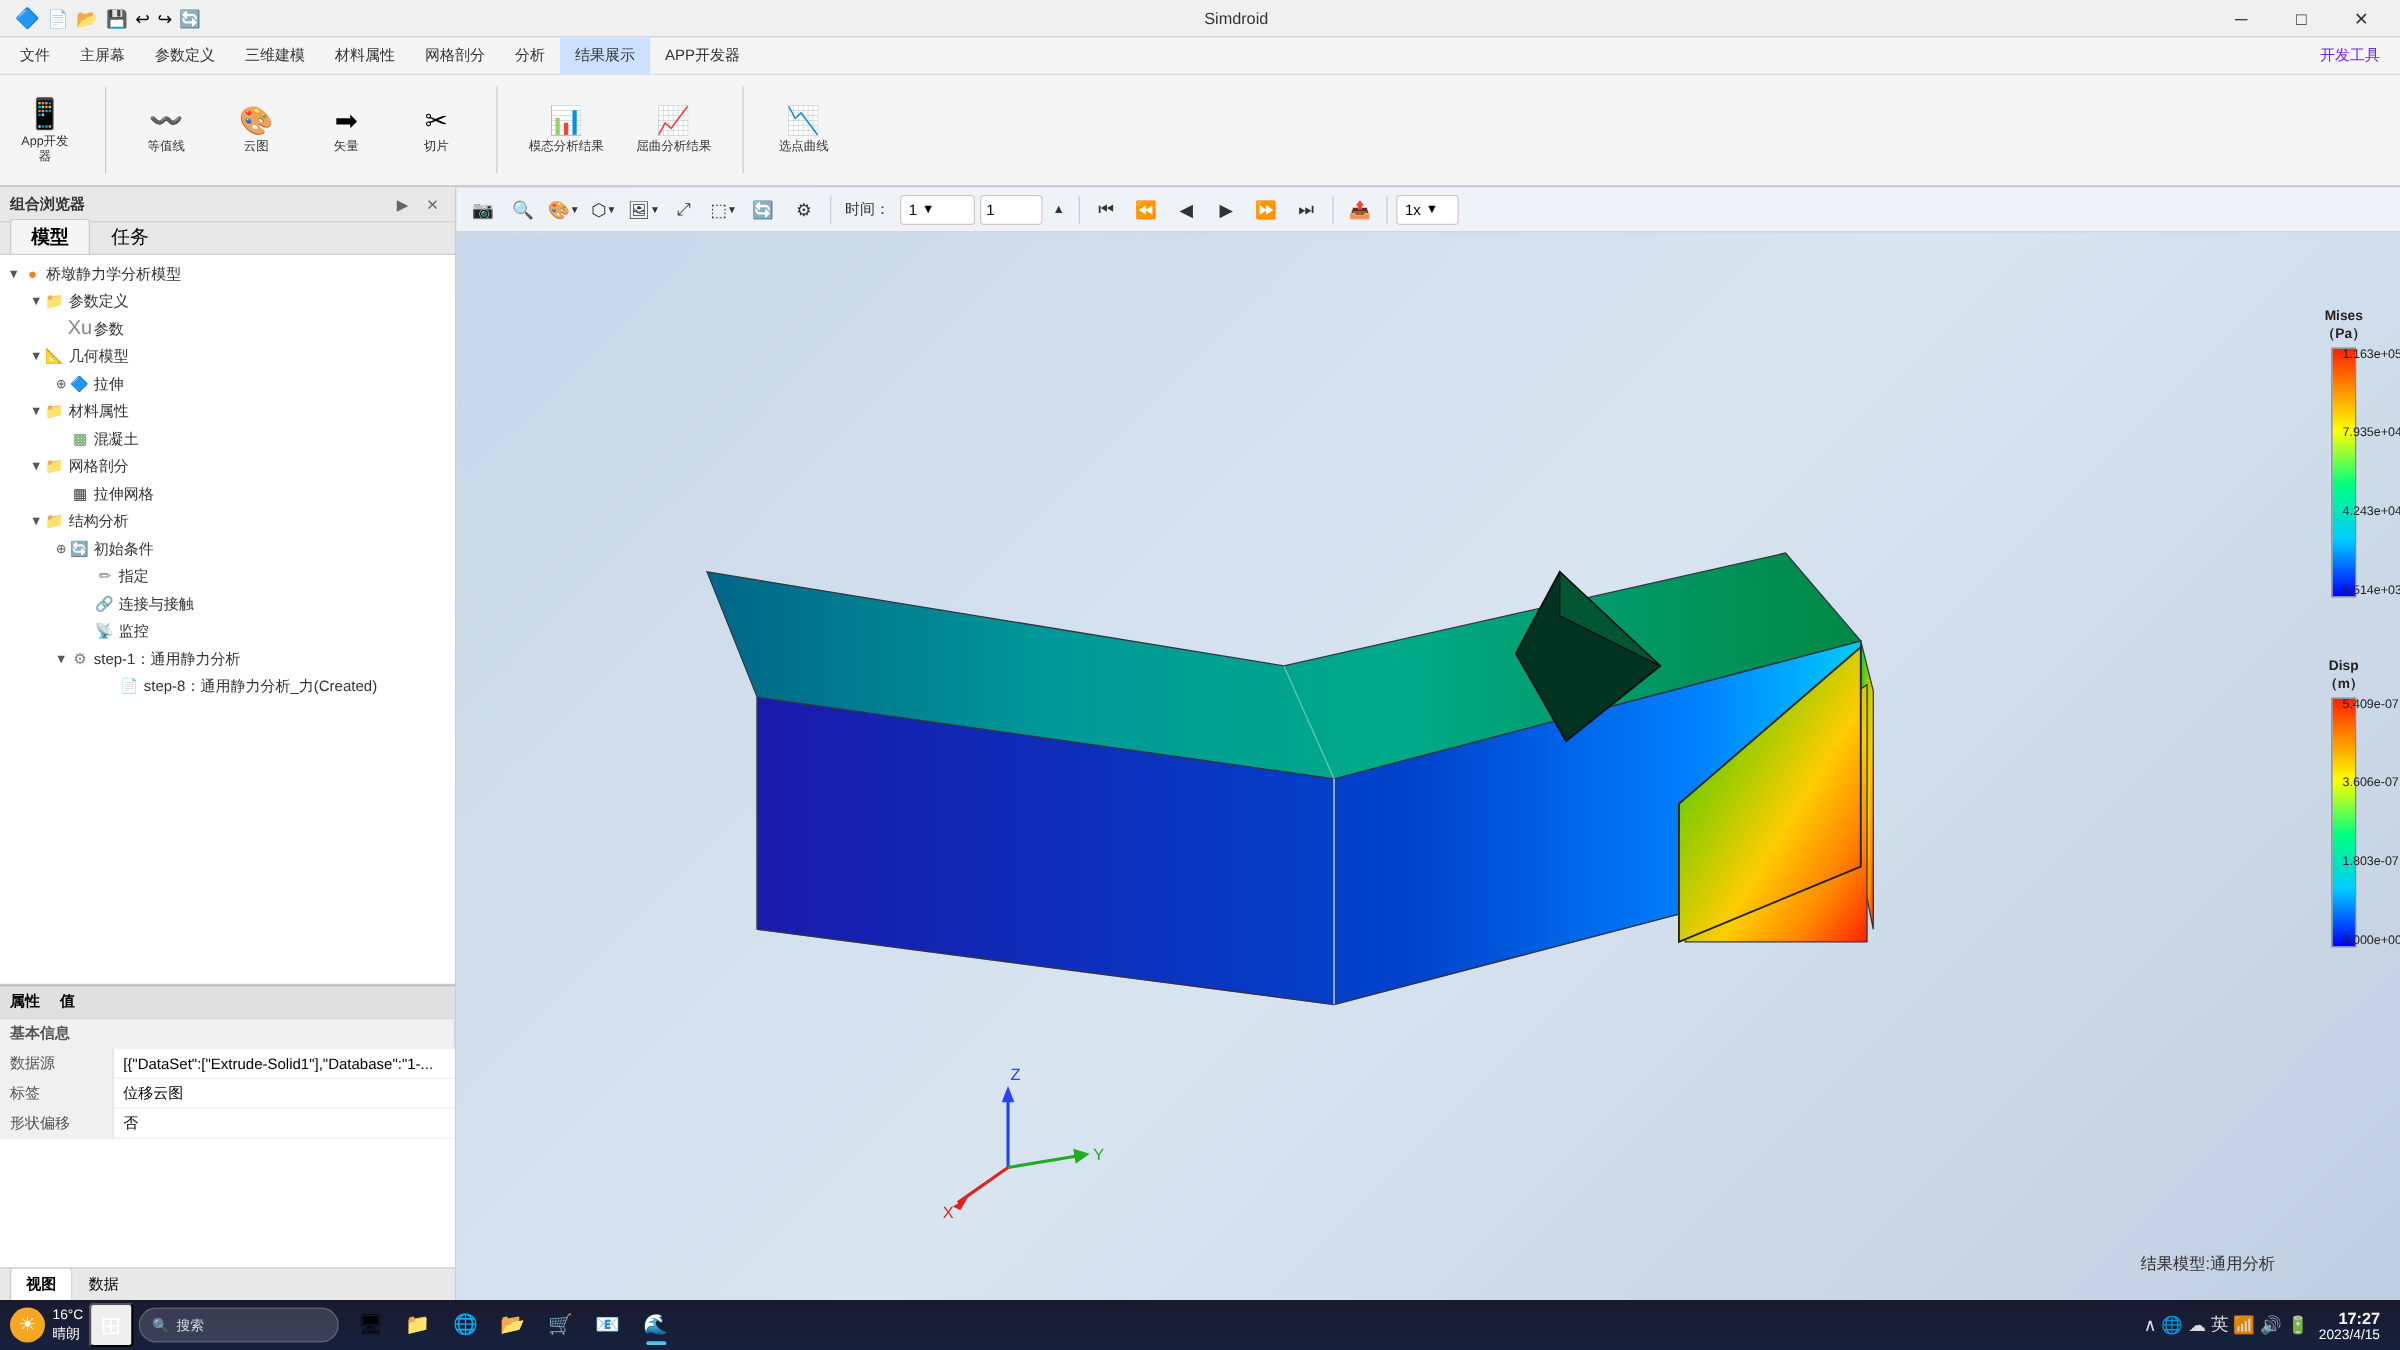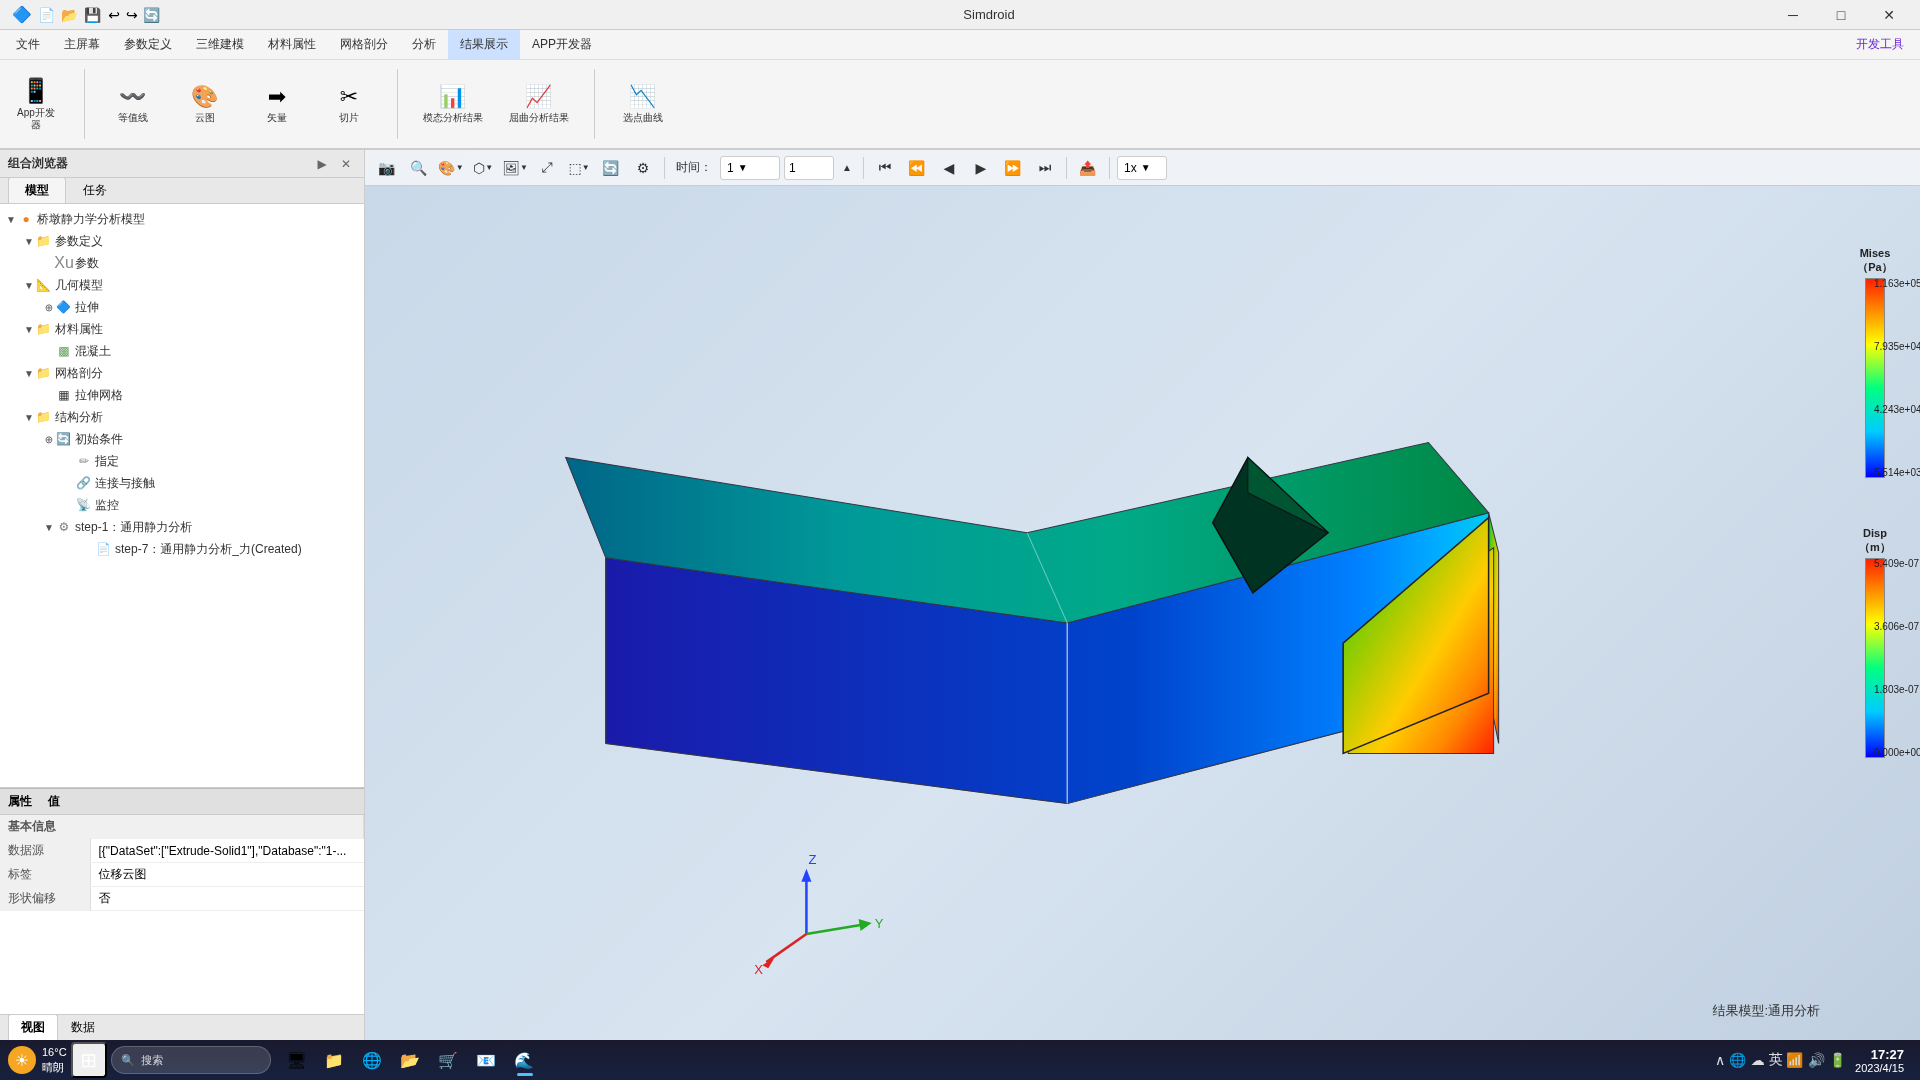--- a/index.html
+++ b/index.html
@@ -107,21 +107,21 @@
     #panel-tabs {
       height: 26px;
       background: #e8e8e8;
       border-bottom: 1px solid #ccc;
       display: flex;
       align-items: flex-end;
       padding: 0 8px;
     }
     .panel-tab {
       padding: 4px 16px;
-      font-size: 12px;
+      font-size: 15px;
       cursor: pointer;
       border: 1px solid transparent;
       border-bottom: none;
       border-radius: 3px 3px 0 0;
       background: transparent;
     }
     .panel-tab.active {
       background: #f5f5f5;
       border-color: #ccc;
       font-weight: bold;
@@ -543,21 +543,21 @@
         <span class="tree-label">监控</span>
       </div>
       <div class="tree-item" style="padding-left:42px">
         <span class="expand-btn">▼</span>
         <span class="tree-icon" style="color:#808080">⚙</span>
         <span class="tree-label">step-1：通用静力分析</span>
       </div>
       <div class="tree-item" style="padding-left:82px">
         <span class="expand-btn" style="visibility:hidden">▶</span>
         <span class="tree-icon" style="color:#888">📄</span>
-        <span class="tree-label">step-7：通用静力分析_力(Created)</span>
+        <span class="tree-label">step-8：通用静力分析_力(Created)</span>
       </div>
     </div>
 
     <div style="background:#e0e0e0;padding:4px 8px;font-size:12px;font-weight:bold;border-top:1px solid #bbb;display:flex;gap:16px">
       <span>属性</span>
       <span>值</span>
     </div>
     <div id="properties">
       <table class="props-table">
         <tbody>

